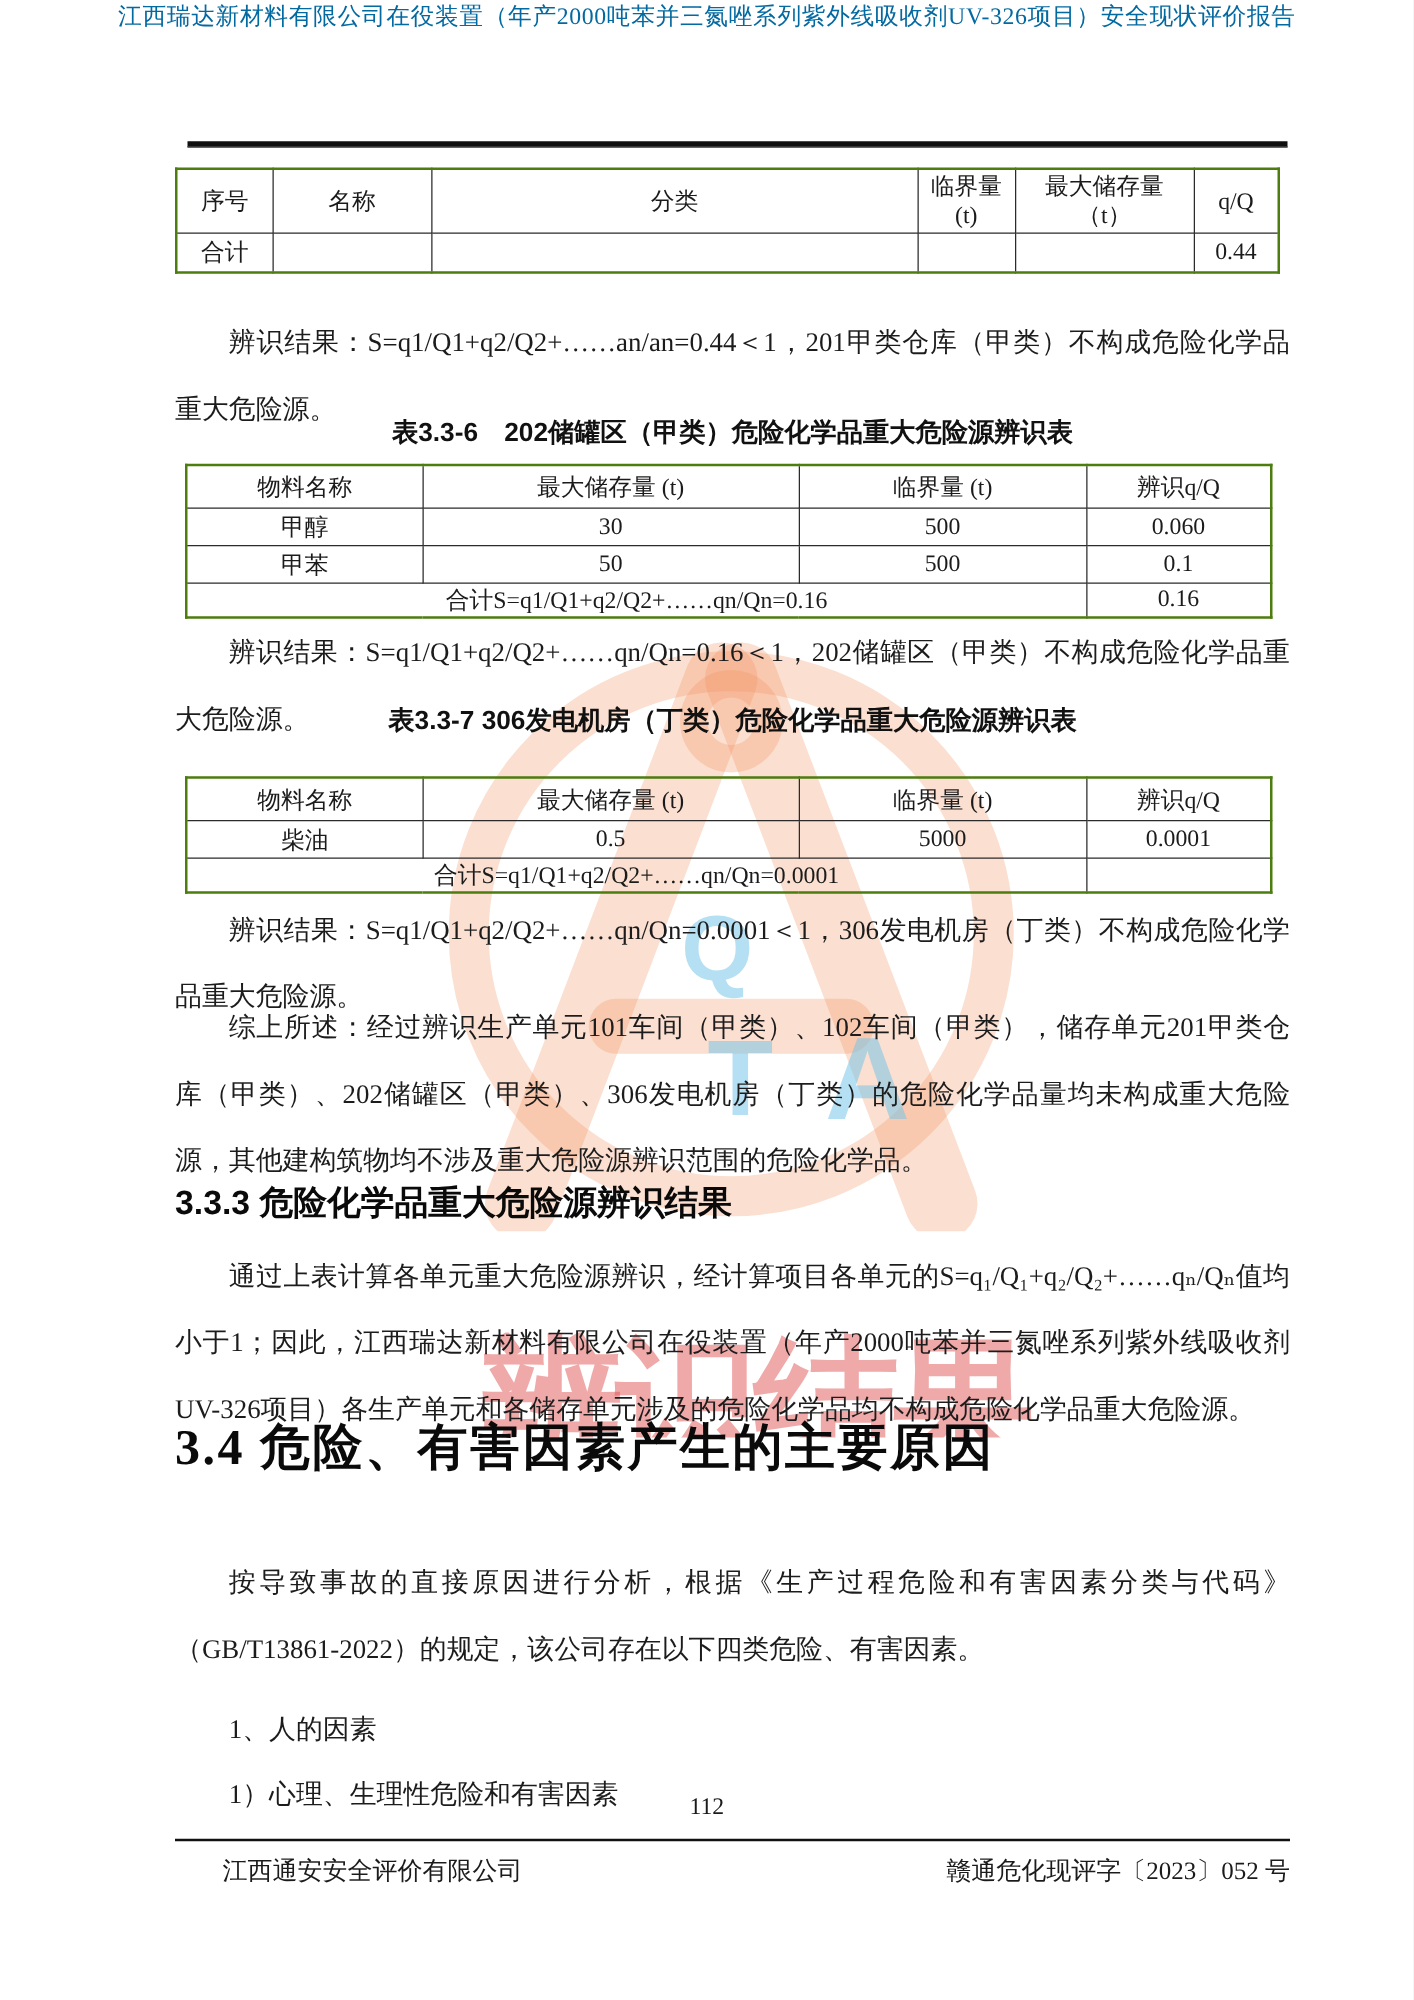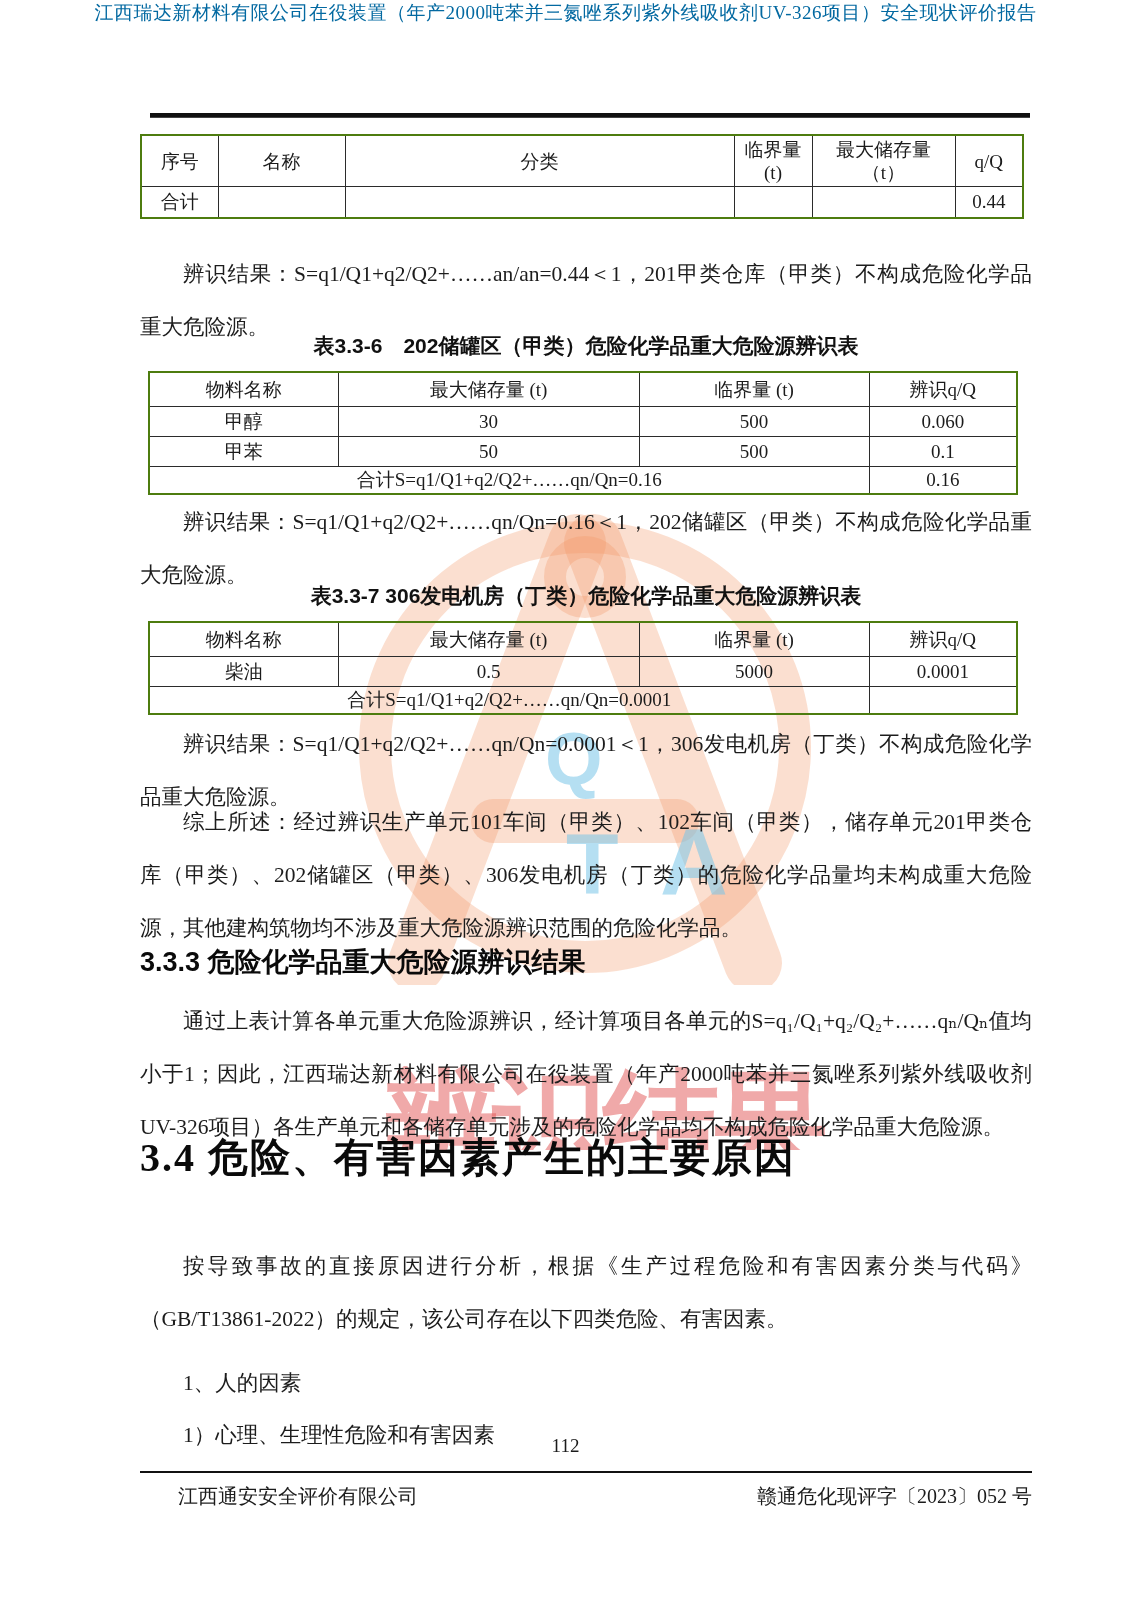--- a/index.html
+++ b/index.html
@@ -177,21 +177,21 @@
       </tr>
       <tr class="total">
         <td colspan="3">合计S=q1/Q1+q2/Q2+……qn/Qn=0.16</td>
         <td>0.16</td>
       </tr>
     </tbody>
       </table>
 
     <div class="para" style="top:496px;">辨识结果：S=q1/Q1+q2/Q2+……qn/Qn=0.16＜1，202储罐区（甲类）不构成危险化学品重大危险源。</div>
 
-    <div class="caption" style="top:582px;">表3.3-7 306发电机房（丁类）危险化学品重大危险源辨识表</div>
+    <div class="caption" style="top:562px;">表3.3-7 306发电机房（丁类）危险化学品重大危险源辨识表</div>
 
     <table class="tbl tbl-mat2">
       <colgroup>
         <col style="width:189px">
           <col style="width:301px">
           <col style="width:230px">
           <col style="width:148px">
       </colgroup>
       <tbody>
           <tr class="hdr">

